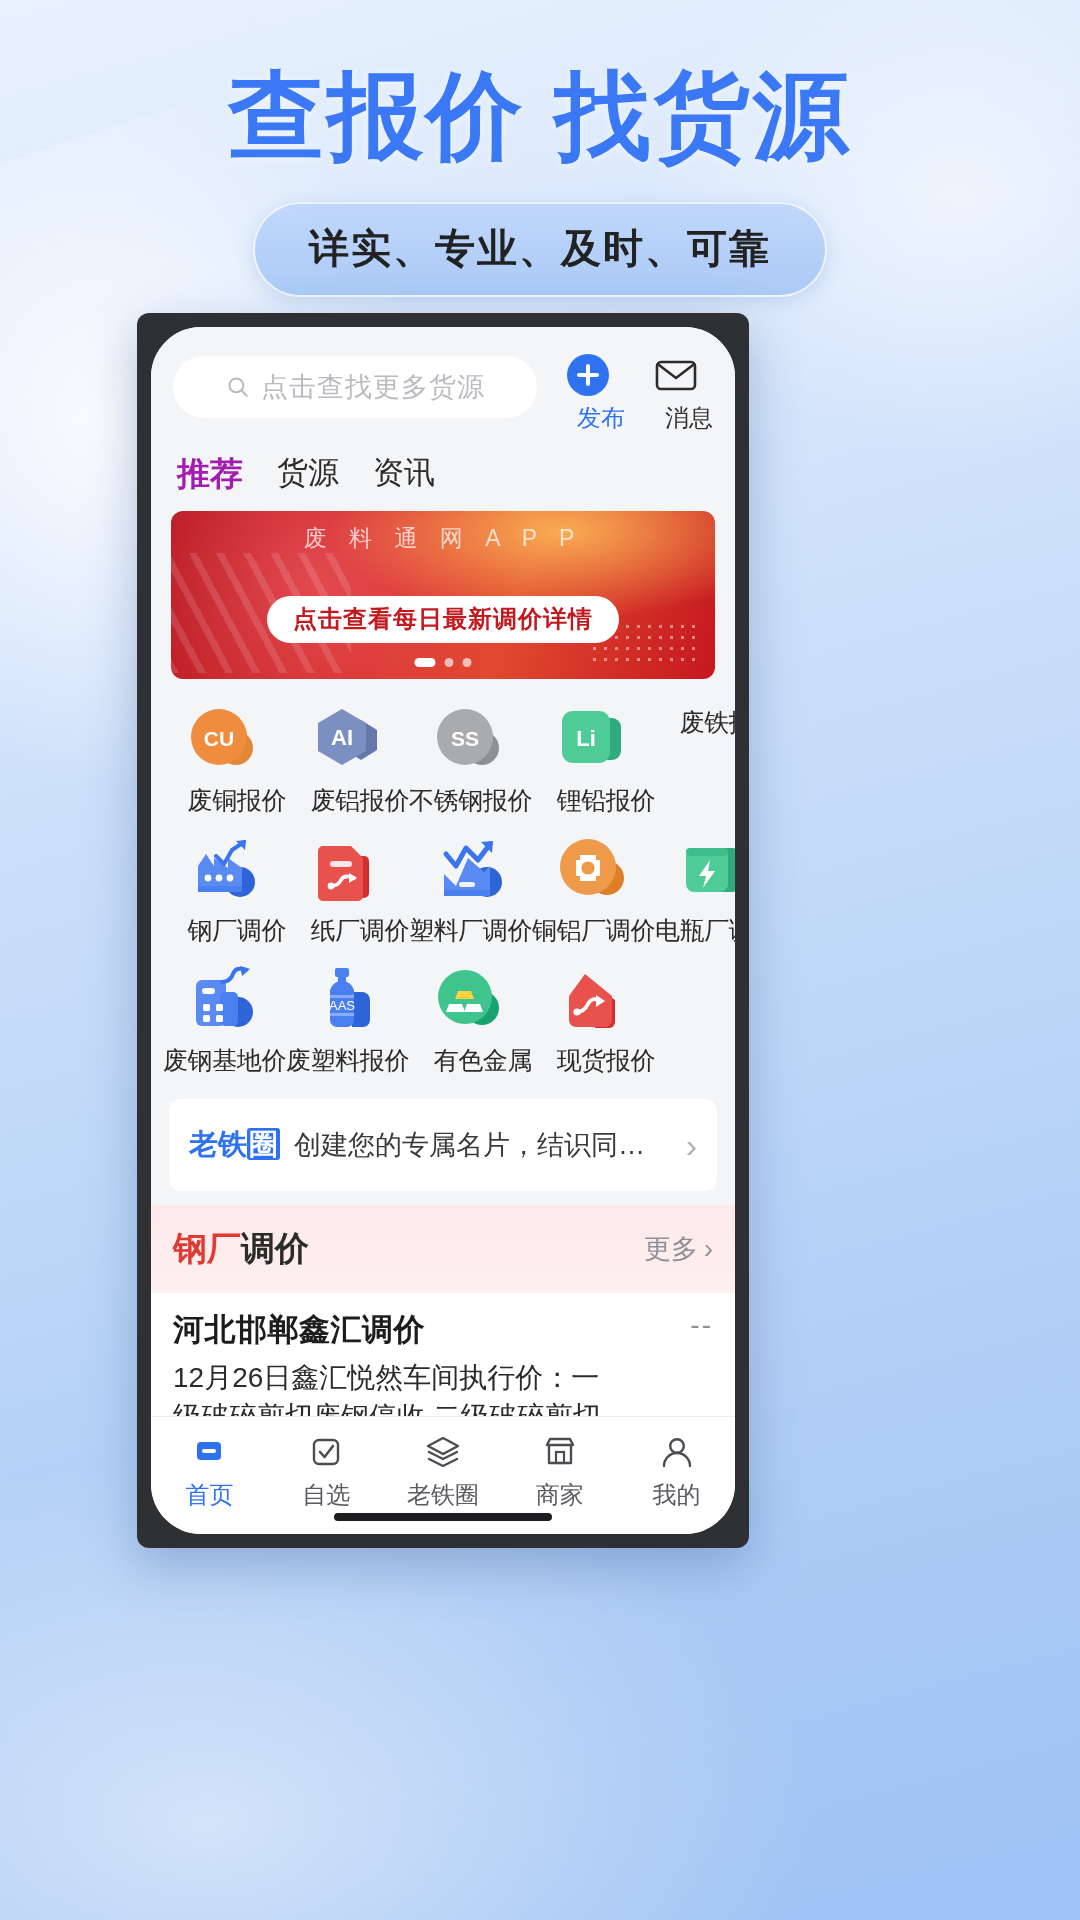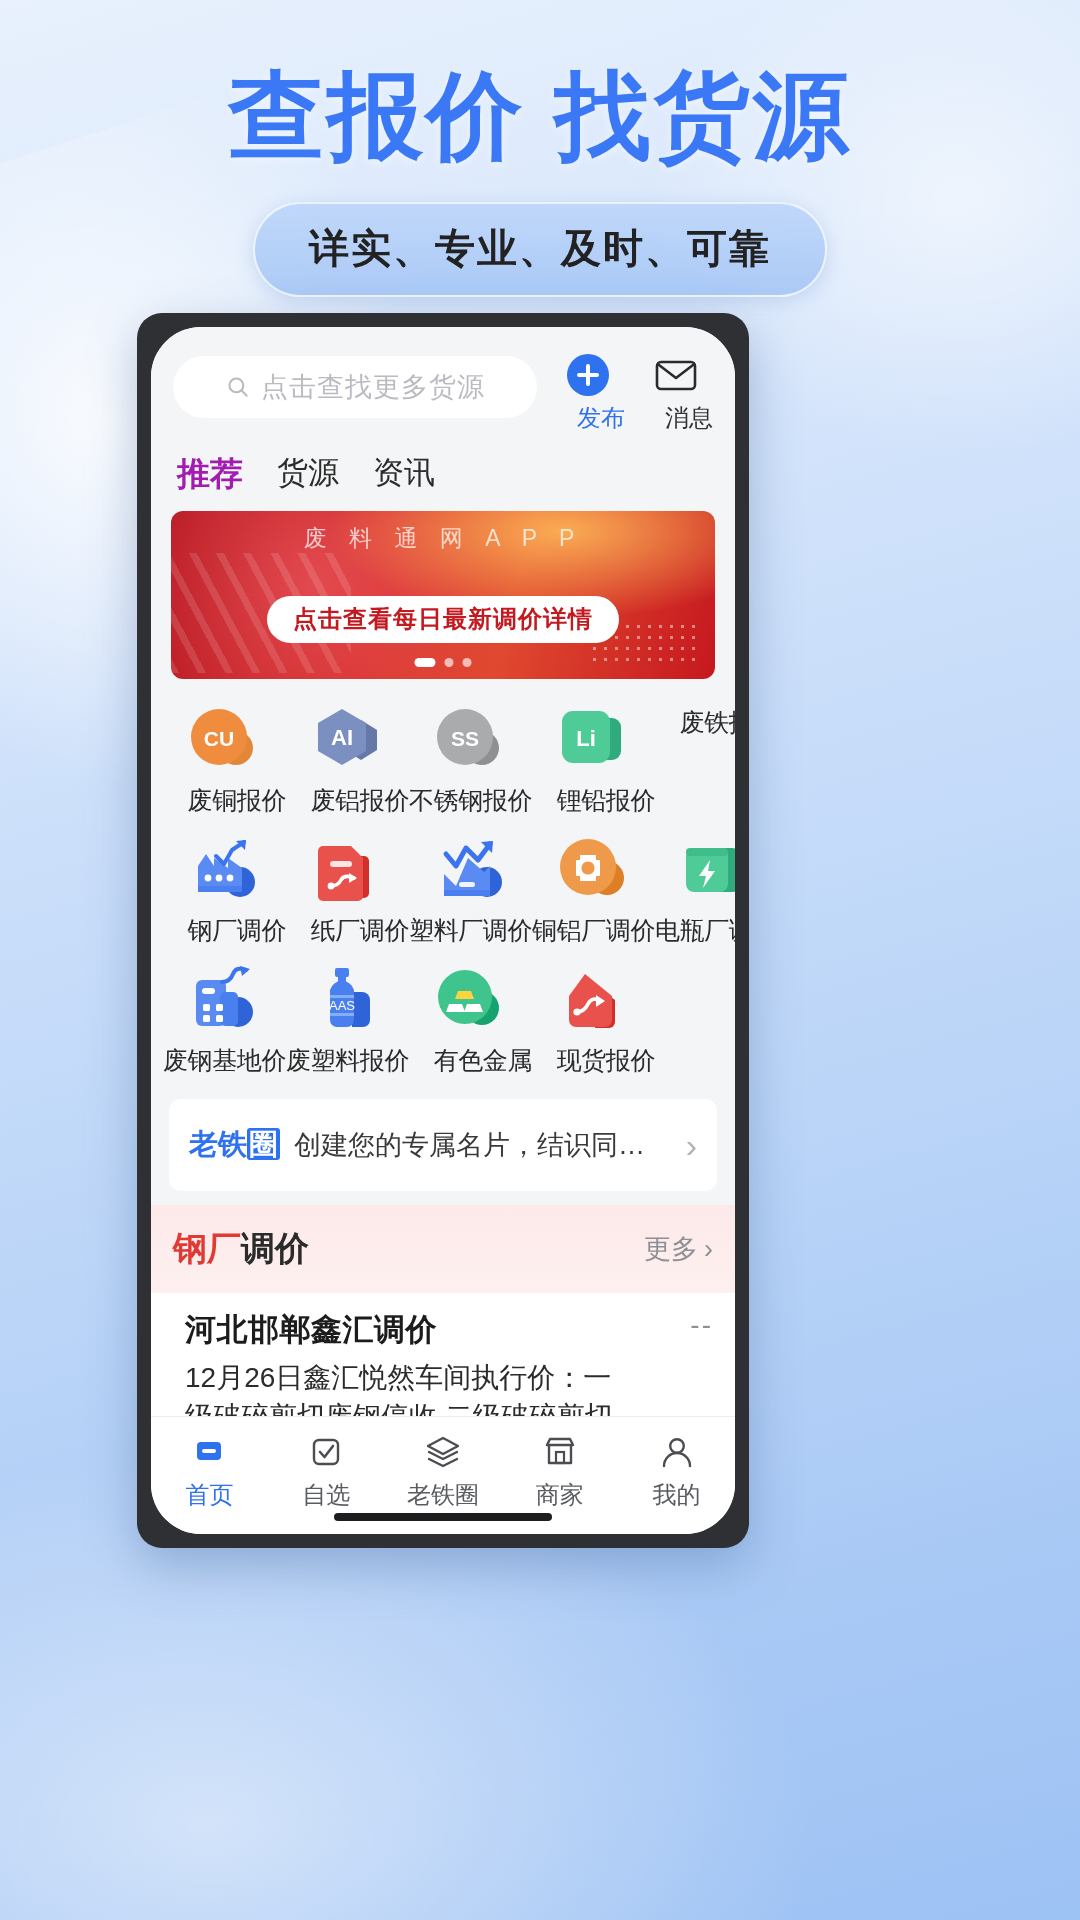--- a/index.html
+++ b/index.html
@@ -49,21 +49,21 @@
     border: 2px solid rgba(255,255,255,.75);
     box-shadow: 0 4px 18px rgba(110,150,210,.28);
   }
 
   
   .phone {
     position: absolute;
     left: 137px; top: 313px;
     width: 612px; height: 1235px;
     background: #2f3033;
-    border-radius: 25px;
+    border-radius: 12px;
     padding: 14px;
     box-shadow: 0 18px 50px rgba(60,95,150,.35);
     z-index: 4;
   }
   .screen {
     width: 100%; height: 100%;
     background: #f4f5f7;
     border-radius: 50px;
     overflow: hidden;
     position: relative;
@@ -189,21 +189,21 @@
   .news { flex: 1; background: #fff; overflow: hidden; }
   .news-head {
     height: 88px;
     background: linear-gradient(180deg, #fde9e9 0%, #fdf0ef 100%);
     display: flex; align-items: center; justify-content: space-between;
     padding: 0 22px;
   }
   .news-head .t { font-size: 34px; font-weight: 700; color: #2b2b2b; }
   .news-head .t .red { color: #e03a34; }
   .news-head .more { font-size: 27px; color: #8e9096; display: flex; align-items: center; gap: 6px; }
-  .news-item { padding: 16px 22px 14px; border-bottom: 4px solid #3b82f6; display: flex; gap: 12px; margin-left: 12px; }
+  .news-item { padding: 16px 22px 14px; border-bottom: 4px solid #3b82f6; display: flex; gap: 12px; }
   .news-main { flex: 1; min-width: 0; }
   .news-title { font-size: 31px; font-weight: 700; color: #1c1c1c; letter-spacing: .5px; }
   .news-desc { font-size: 28px; color: #2b2b2b; line-height: 1.38; margin-top: 8px; }
   .news-right { width: 86px; display: flex; flex-direction: column; align-items: flex-end; justify-content: space-between; }
   .news-flat { font-size: 28px; color: #8e9096; letter-spacing: 2px; }
 
   
   .tabbar {
     height: 118px;
     background: #fff;

